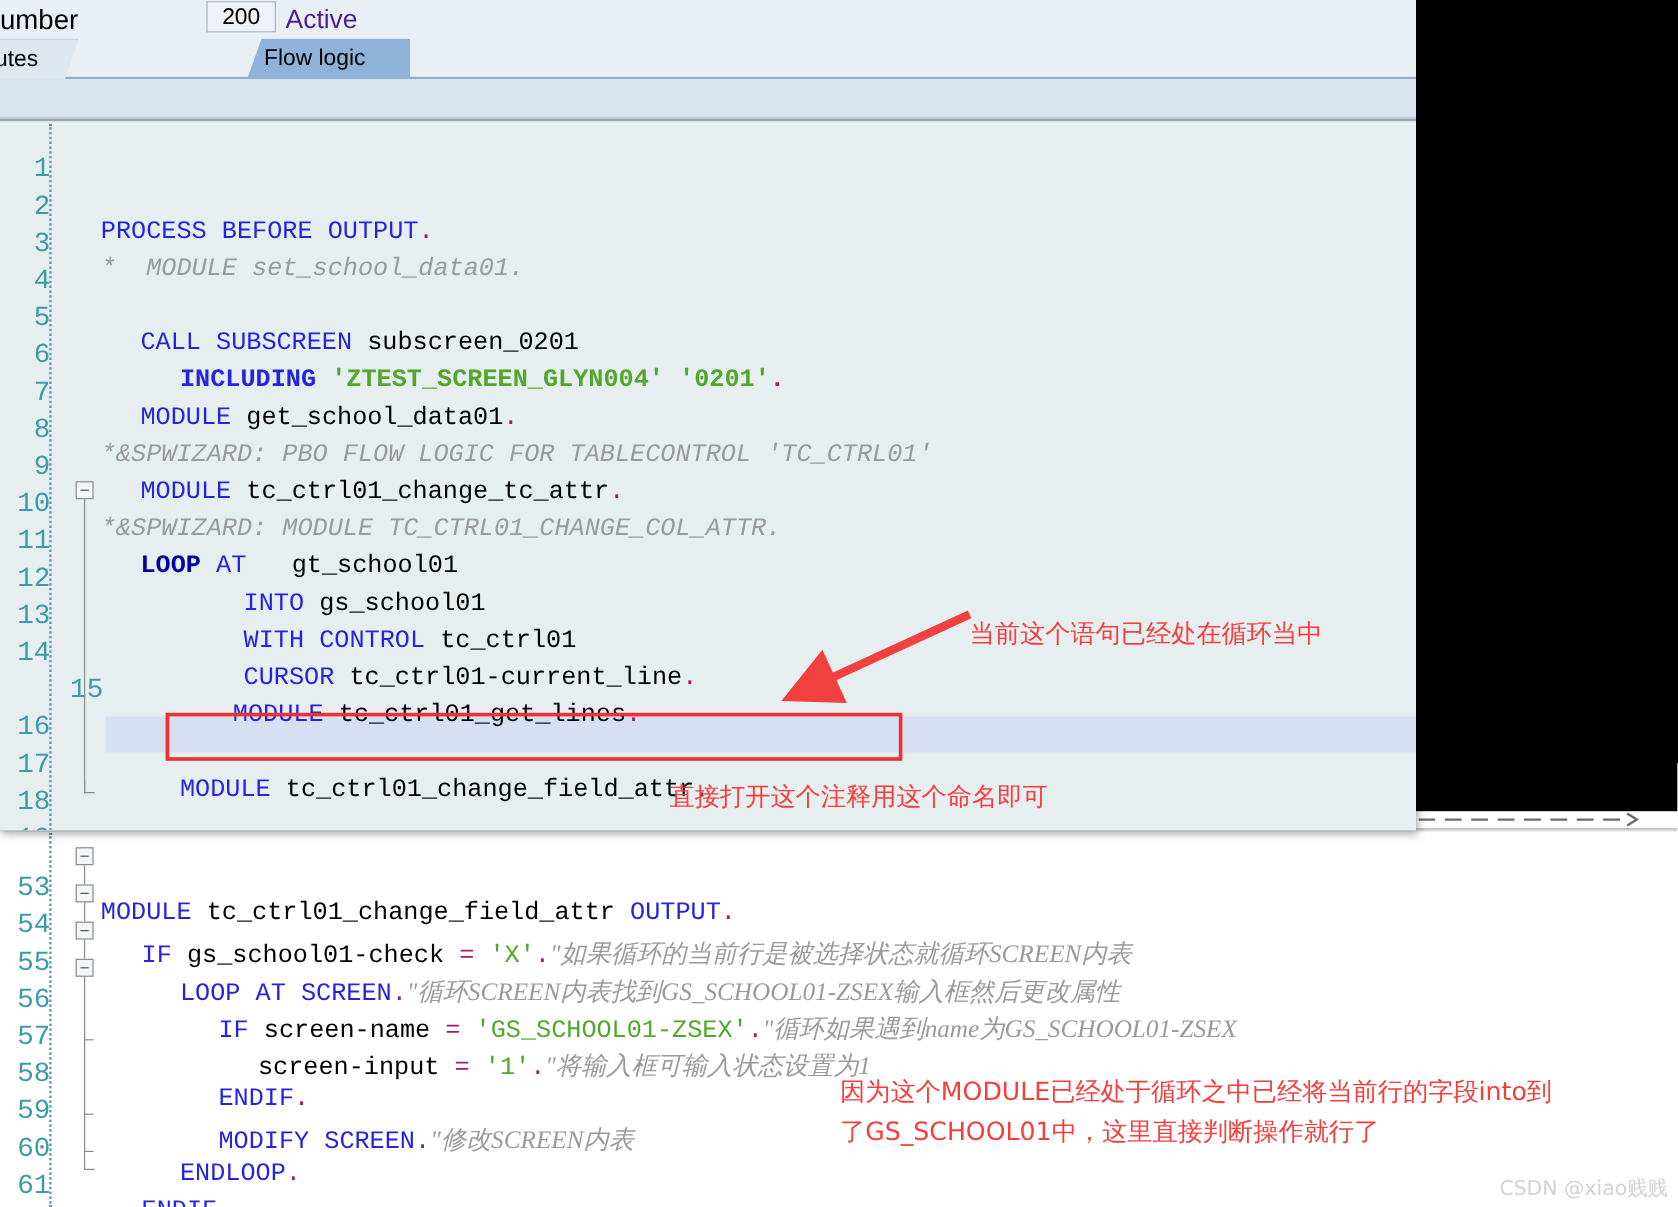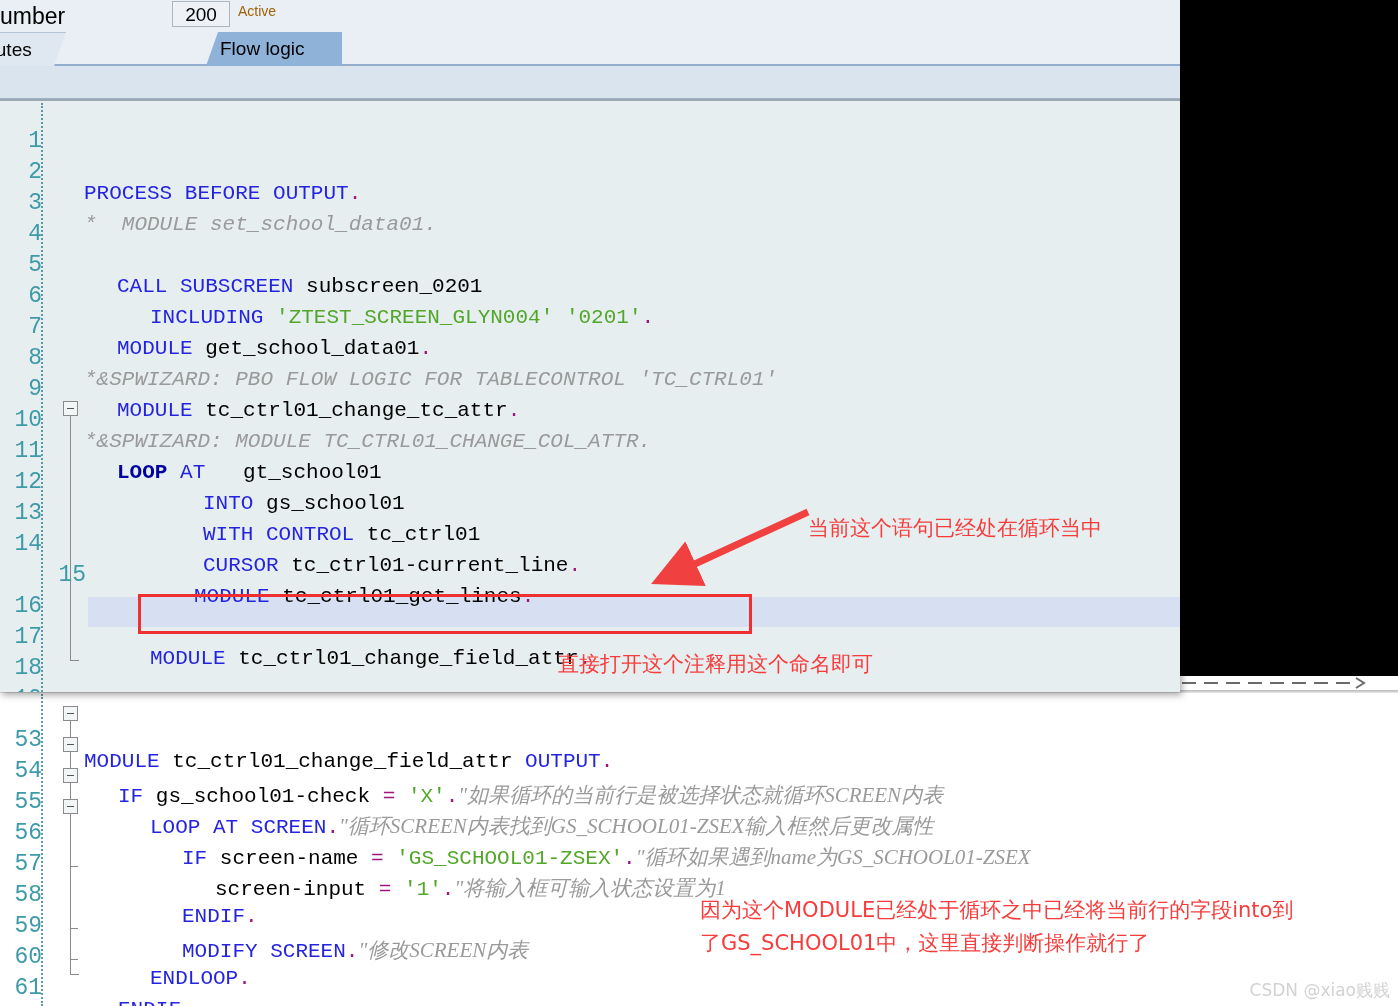--- a/index.html
+++ b/index.html
@@ -54,21 +54,21 @@
     position: absolute; left: 172px; top: 1px;
     width: 58px; height: 26px;
     background: #eef2f7;
     border: 1px solid #a9b6c4;
     font-size: 19px; color: #000;
     text-align: center; line-height: 26px;
     box-sizing: border-box;
   }
   .hdr-status {
     position: absolute; left: 238px; top: 3px;
-    font-size: 14px; color: #a16207;
+    font-size: 22px; color: #4c1d95;
   }
 
   
   .tabbar {
     position: absolute; left: 0; top: 30px;
     width: 1180px; height: 36px;
     background: #eaeff5;
   }
   .tabbar .baseline {
     position: absolute; left: 0; bottom: 0; width: 1180px; height: 2px;
@@ -371,21 +371,21 @@
         <span class="lnum">4</span>
       </div>
 
       <div class="cline" style="top:130px;">
         <span class="lnum">5</span>
         <span class="ctext" style="left:117px;"><span class="kw">CALL SUBSCREEN</span> subscreen_0201</span>
       </div>
 
       <div class="cline" style="top:161px;">
         <span class="lnum">6</span>
-        <span class="ctext" style="left:150px;"><span class="kw">INCLUDING</span> <span class="str">'ZTEST_SCREEN_GLYN004' '0201'</span><span class="dot">.</span></span>
+        <span class="ctext" style="left:150px;font-weight:bold;"><span class="kw">INCLUDING</span> <span class="str">'ZTEST_SCREEN_GLYN004' '0201'</span><span class="dot">.</span></span>
       </div>
 
       <div class="cline" style="top:192px;">
         <span class="lnum">7</span>
         <span class="ctext" style="left:117px;"><span class="kw">MODULE</span> get_school_data01<span class="dot">.</span></span>
       </div>
 
       <div class="cline" style="top:223px;">
         <span class="lnum">8</span>
         <span class="ctext" style="left:84px;"><span class="cmt">*&amp;SPWIZARD: PBO FLOW LOGIC FOR TABLECONTROL 'TC_CTRL01'</span></span>

